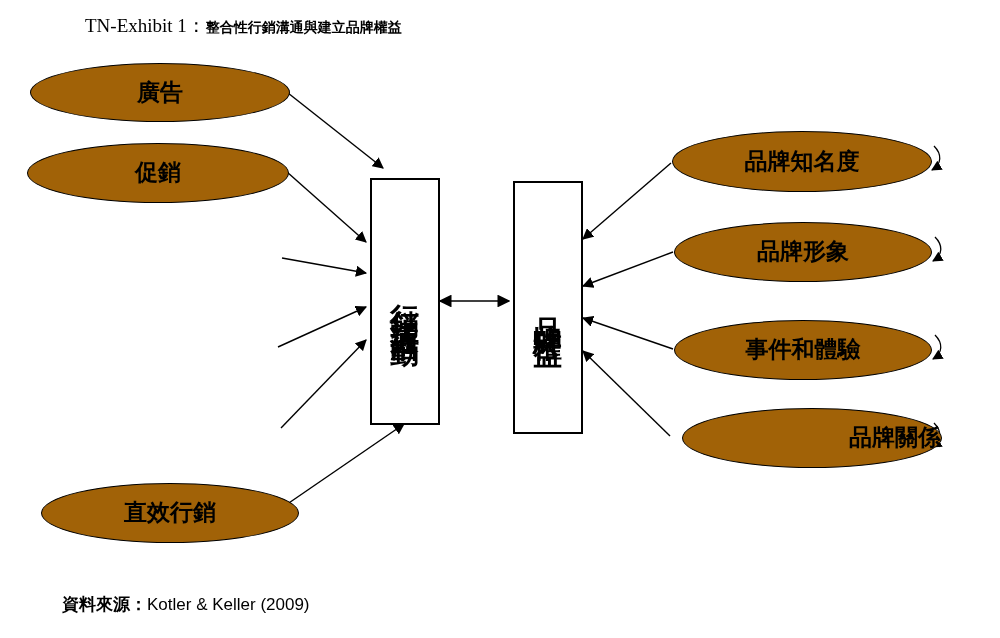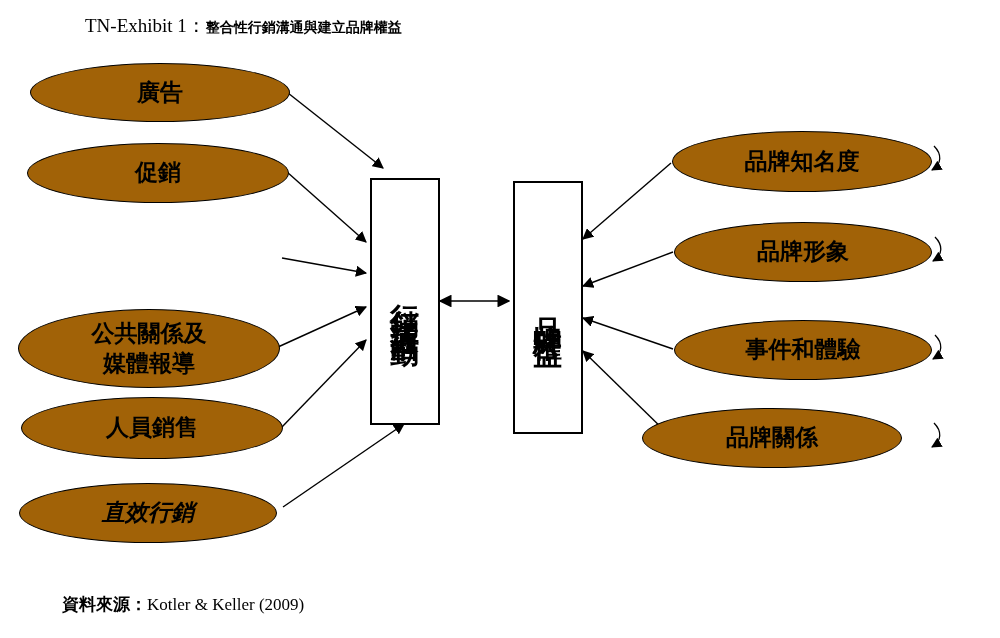--- a/index.html
+++ b/index.html
@@ -22,21 +22,21 @@
   .rectbox {
     position:absolute; border:2px solid #000; background:#fff;
     display:flex; align-items:center; justify-content:center;
   }
   .vtext {
     writing-mode:vertical-rl; text-orientation:upright;
     font-weight:700; font-size:29px; letter-spacing:7px;
   }
   .source { position:absolute; left:62px; top:593px; font-size:17px; white-space:nowrap; }
   .source .zh { font-weight:700; }
-  .source .en { font-family:Liberation Serif, serif; }
+  .source .en { font-family:Liberation Sans, sans-serif; }
 </style>
 </head>
 <body>
 
 <div class="canvas">
 
   <svg class="links" viewBox="0 0 1000 638">
     <defs>
       <marker id="arr" viewBox="0 0 10 10" refX="9" refY="5" markerWidth="8" markerHeight="8" orient="auto-start-reverse">
         <path d="M0,0 L10,5 L0,10 z" fill="#000"></path>
@@ -66,48 +66,41 @@
   <div class="title">
     <span class="en">TN-Exhibit 1：</span><span class="zh">整合性行銷溝通與建立品牌權益</span>
   </div>
 
   <div class="node" style="left:30px;top:63px;width:258px;height:57px;">
     <span>廣告</span>
   </div>
   <div class="node" style="left:27px;top:143px;width:260px;height:58px;align-items:center;">
     <span>促銷</span>
   </div>
-  <div class="node" style="left:18px;top:309px;width:260px;height:77px;">
-    <span>公共關係及
-媒體報導</span>
-  </div>
-  <div class="node" style="left:21px;top:397px;width:260px;height:60px;">
-    <span>人員銷售</span>
-  </div>
-  <div class="node" style="left:19px;top:483px;width:256px;height:58px;font-style:italic;">
+  <div class="node" style="left:41px;top:483px;width:256px;height:58px;">
     <span>直效行銷</span>
   </div>
 
   <div class="rectbox" style="left:370px;top:178px;width:66px;height:243px;">
     <span class="vtext">行銷溝通活動</span>
   </div>
   <div class="rectbox" style="left:513px;top:181px;width:66px;height:249px;">
     <span class="vtext">品牌權益</span>
   </div>
 
   <div class="node" style="left:672px;top:131px;width:258px;height:59px;">
     <span>品牌知名度</span>
   </div>
   <div class="node" style="left:674px;top:222px;width:256px;height:58px;justify-content:center;">
     <span>品牌形象</span>
   </div>
   <div class="node" style="left:674px;top:320px;width:256px;height:58px;">
     <span>事件和體驗</span>
   </div>
-  <div class="node" style="left:642px;top:408px;width:258px;height:58px;">
+  <div class="node" style="left:682px;top:408px;width:258px;height:58px;justify-content:flex-end;">
     <span>品牌關係</span>
   </div>
 
   <div class="source">
     <span class="zh">資料來源：</span><span class="en">Kotler &amp; Keller (2009)</span>
   </div>
 
 </div>
 
 </body></html>

